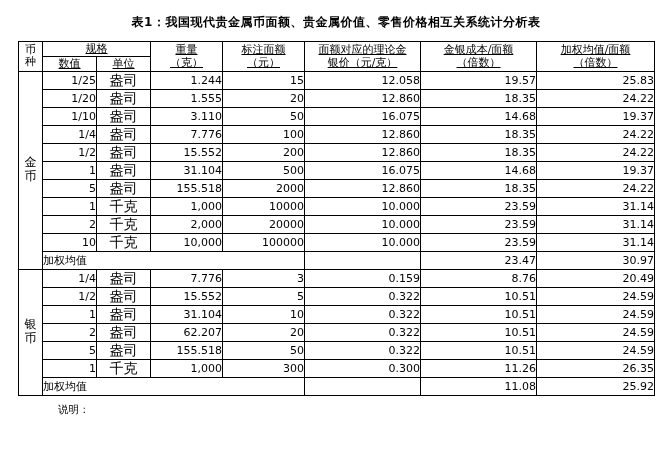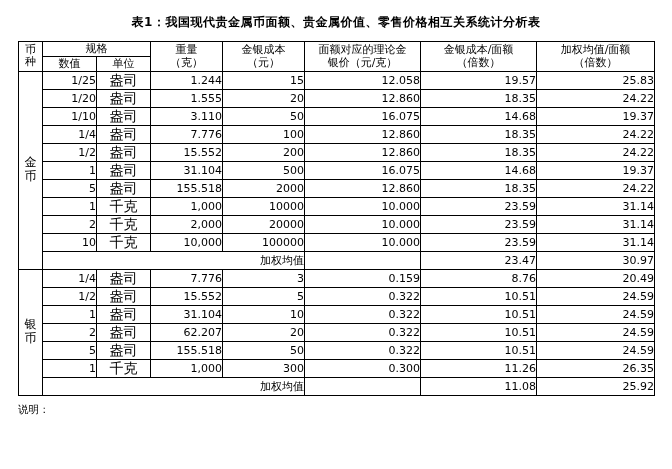--- a/index.html
+++ b/index.html
@@ -39,20 +39,21 @@
     border: 1px solid #000;
     padding: 0;
     font-weight: normal;
     vertical-align: middle;
   }
   .hdr {
     text-align: center;
     font-size: 11px;
     line-height: 1.25;
     padding: 2px 1px;
+    text-decoration: underline;
   }
   .hdr-vert {
     text-align: center;
     font-size: 11px;
     line-height: 1.1;
     width: 22px;
   }
   .hdr-vert span {
     display: block;
   }
@@ -73,34 +74,35 @@
     line-height: 17px;
     white-space: nowrap;
   }
   .unit {
     text-align: center;
     font-size: 14px;
     height: 17px;
     line-height: 17px;
   }
   .avg-label {
-    text-align: right;
+    text-align: left;
     font-size: 11px;
     height: 17px;
     line-height: 17px;
   }
   .notes {
     margin-top: 6px;
     font-size: 10.5px;
     line-height: 1.45;
     display: flex;
   }
   .notes-label {
     white-space: nowrap;
     padding-right: 2px;
+    margin-left: 40px;
   }
   .notes-body div {
     white-space: nowrap;
   }
 </style>
 </head>
 <body>
 
 <div class="page">
 
@@ -122,21 +124,21 @@
         <td class="hdr-vert" rowspan="2">
           <span>币</span>
           <span>种</span>
         </td>
         <td class="hdr" colspan="2">规格</td>
         <td class="hdr" rowspan="2">
           <div>重量</div>
           <div>（克）</div>
         </td>
         <td class="hdr" rowspan="2">
-          <div>金银成本</div>
+          <div>标注面额</div>
           <div>（元）</div>
         </td>
         <td class="hdr" rowspan="2">
           <div>面额对应的理论金</div>
           <div>银价（元/克）</div>
         </td>
         <td class="hdr" rowspan="2">
           <div>金银成本/面额</div>
           <div>（倍数）</div>
         </td>

